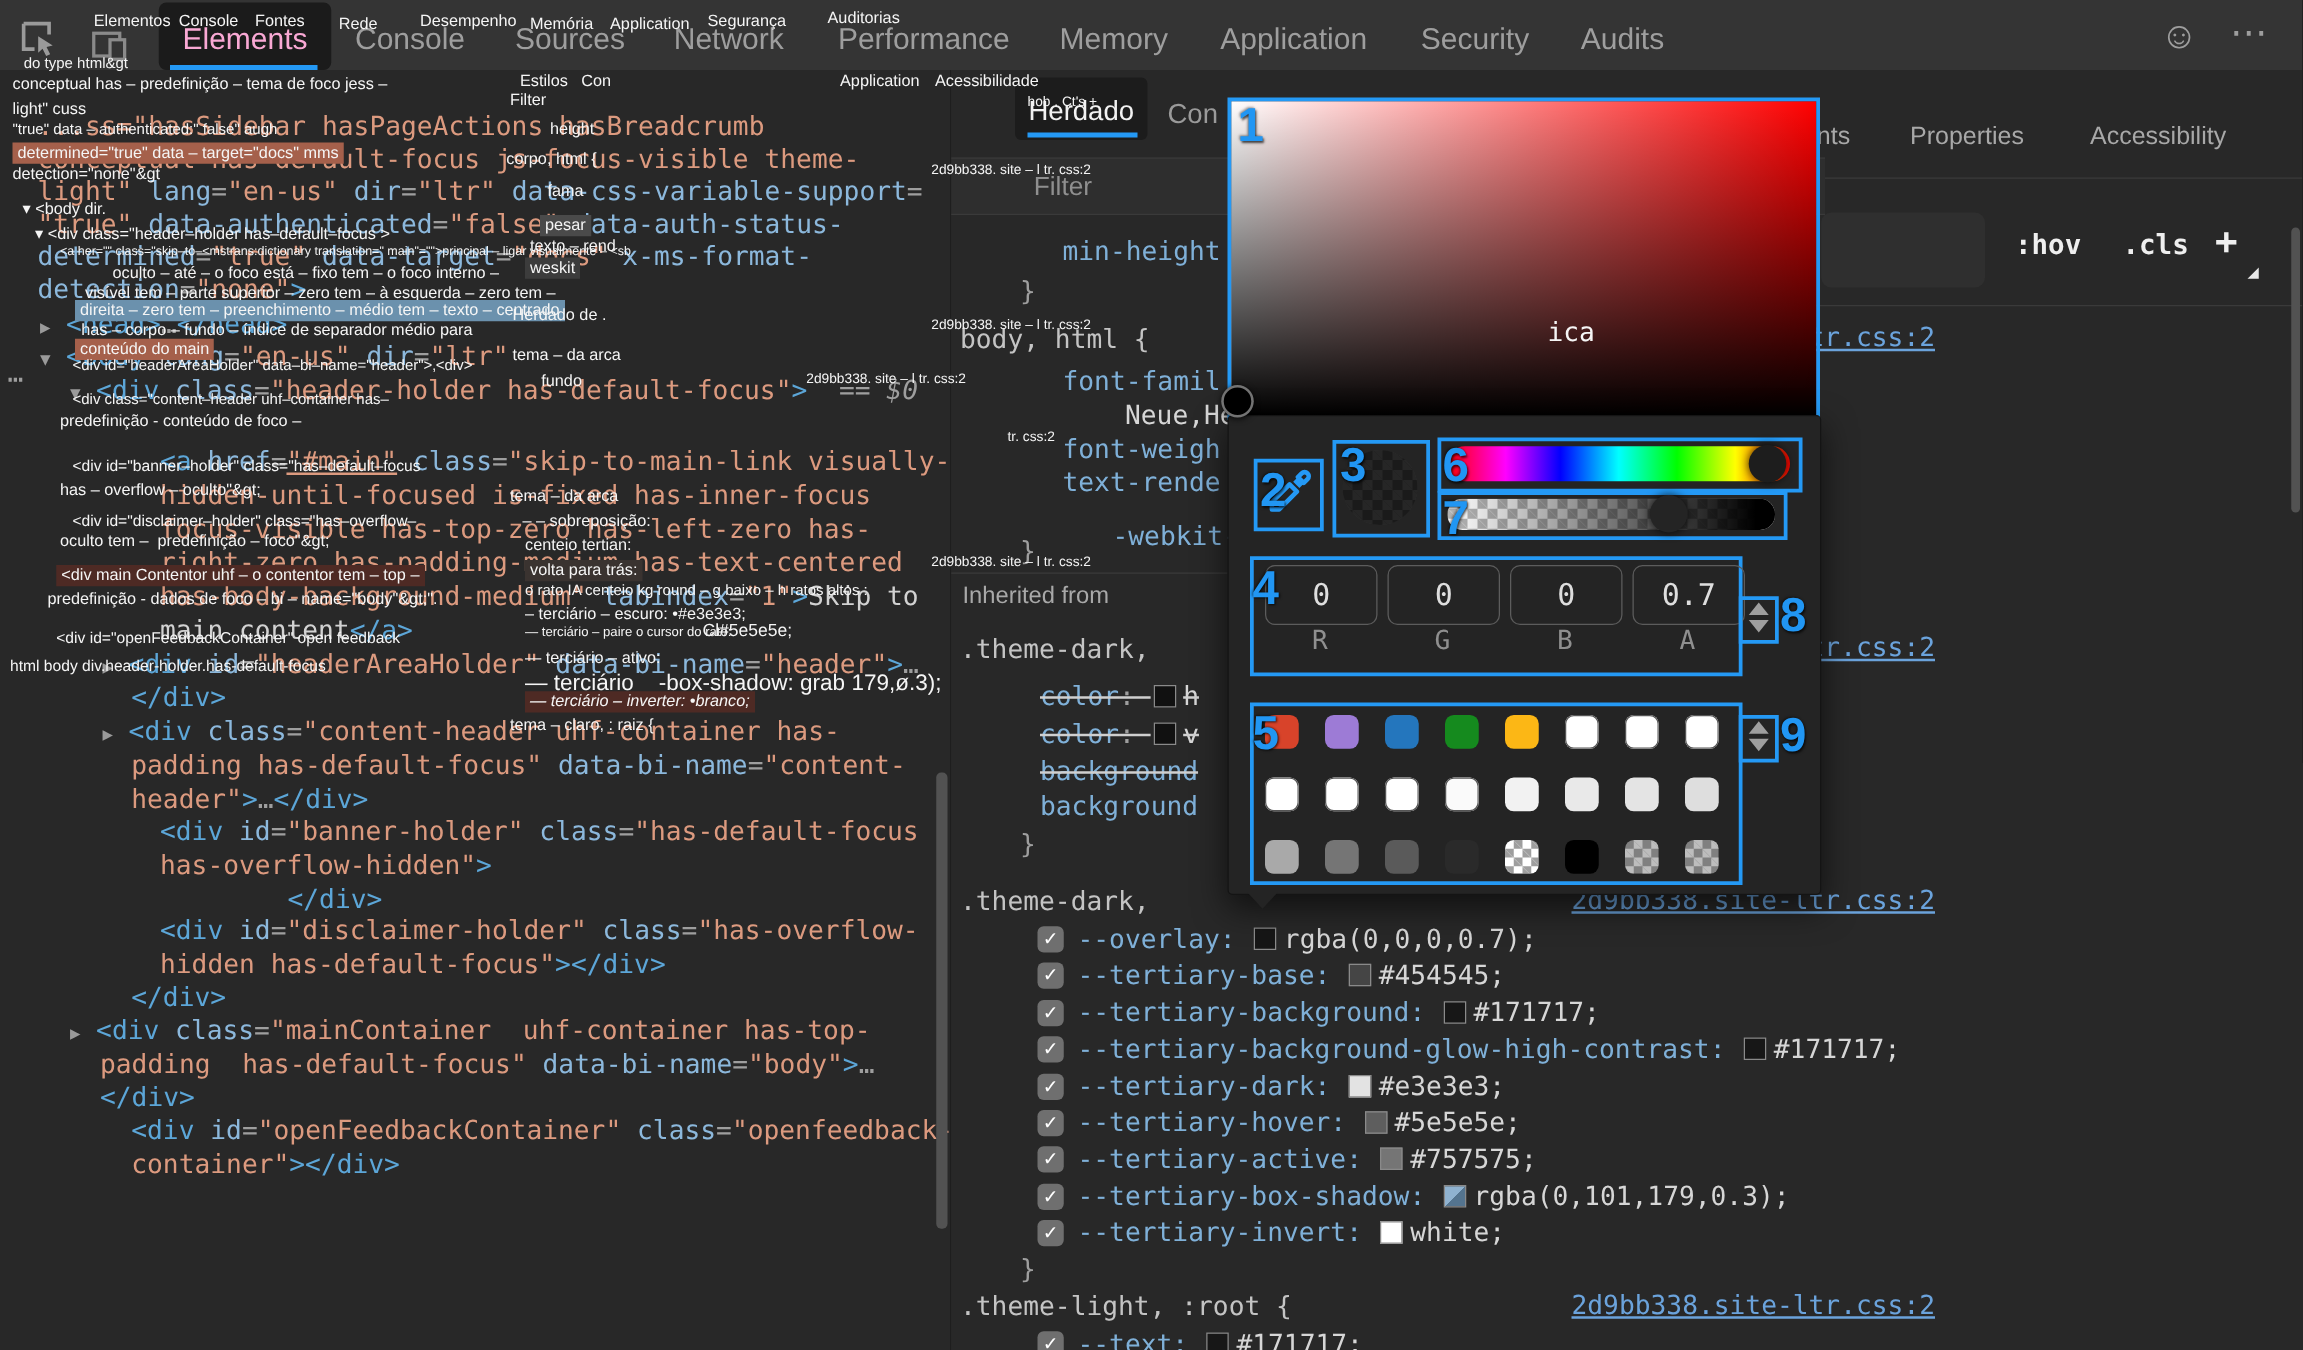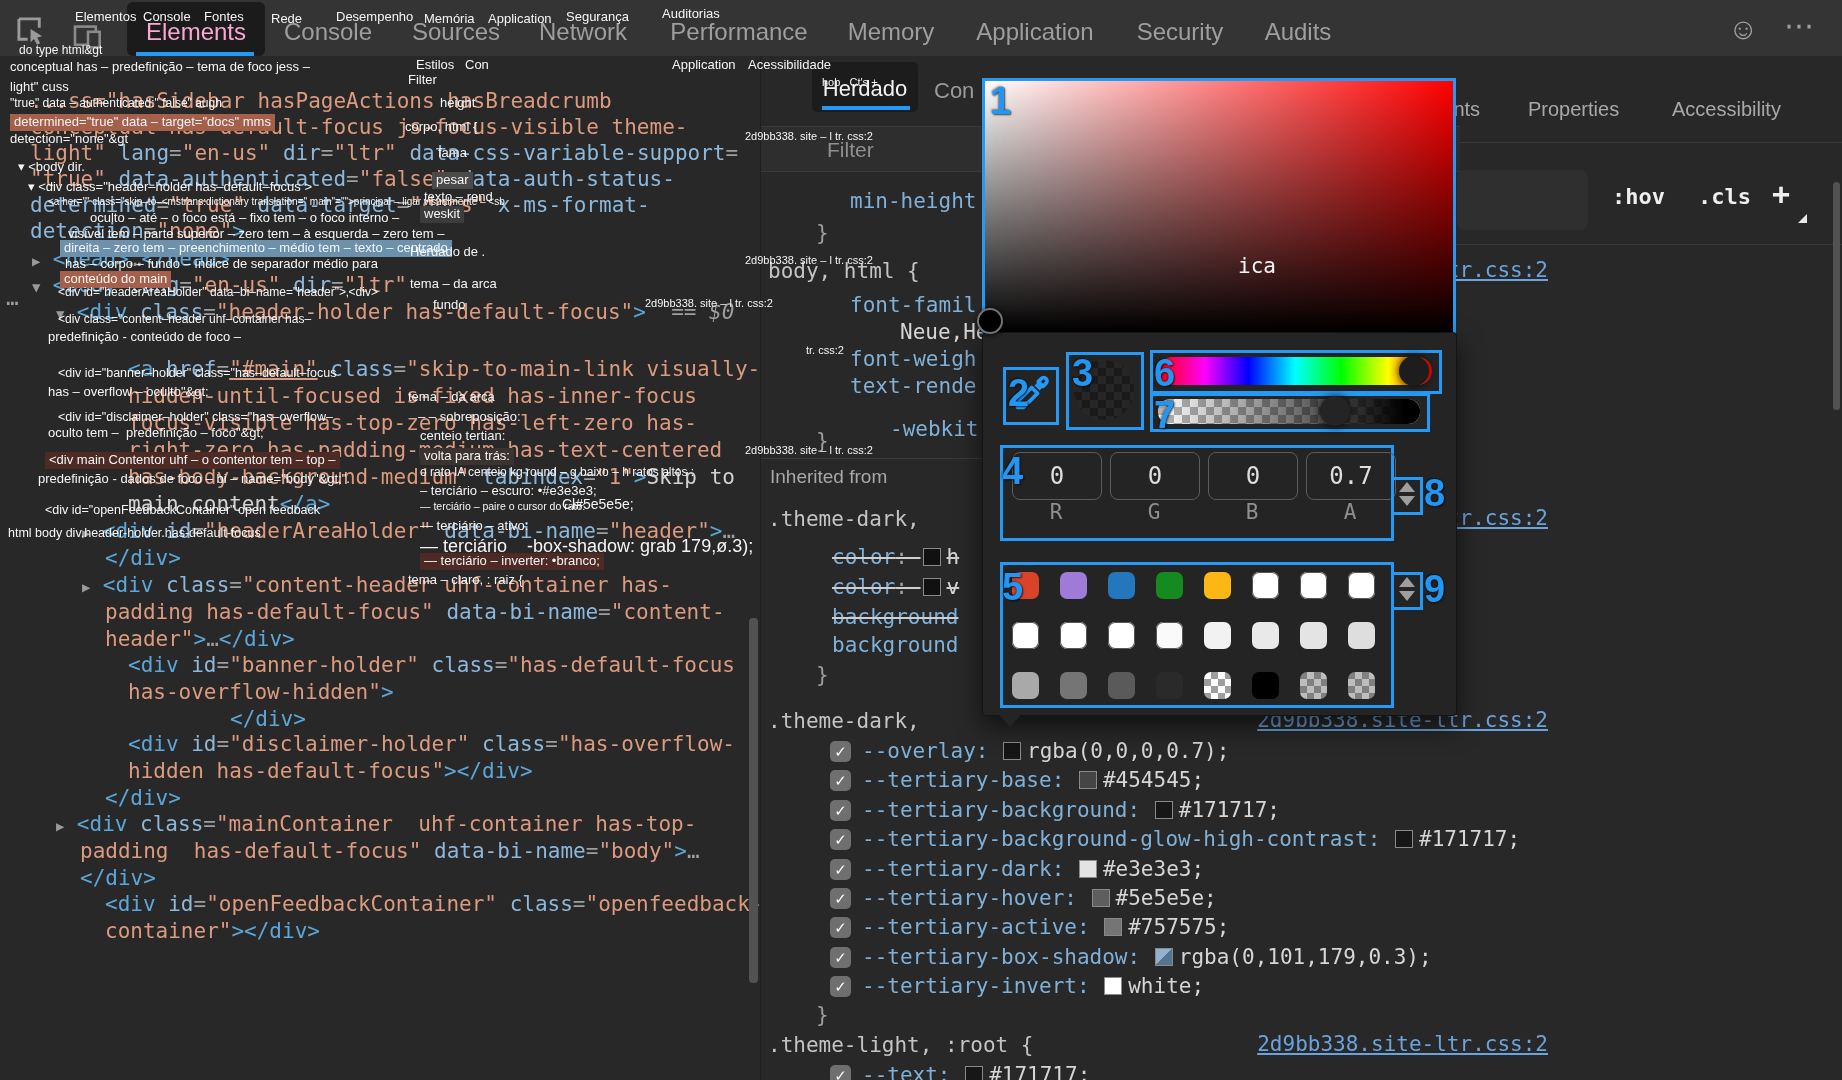--- a/index.html
+++ b/index.html
@@ -363,21 +363,21 @@
       <div class="ov" style="left: 408px; top: 390px;">tema – da arca</div>
       <div class="ov" style="left: 418px; top: 410px;">– – sobreposição:</div>
       <div class="ov" style="left: 420px; top: 429px;">centeio tertian:</div>
       <div class="ov" style="left: 420px; top: 448px; background: rgb(58, 51, 48); padding: 1px 4px;">volta para trás:</div>
       <div class="ov" style="left: 420px; top: 466px; font-size: 12px;">o rato IA centeio kg round – g baixo – h ratos altos :</div>
       <div class="ov" style="left: 420px; top: 484px;">– terciário – escuro: •#e3e3e3;</div>
       <div class="ov" style="left: 420px; top: 500px; font-size: 10.5px;">— terciário – paire o cursor do rato:</div>
       <div class="ov" style="left: 562px; top: 496px; font-size: 14px;">Cl#5e5e5e;</div>
       <div class="ov" style="left: 420px; top: 519px;">— terciário – ativo:</div>
       <div class="ov" style="left: 420px; top: 536px; font-size: 18px;">— terciário    -box-shadow: grab 179,ø.3);</div>
-      <div class="ov" style="left: 420px; top: 553px; background: rgb(78, 42, 36); padding: 1px 4px;">— terciário – inverter: •branco;</div>
+      <div class="ov" style="left: 420px; top: 553px; background: rgb(78, 42, 36); padding: 1px 4px; font-style: italic;">— terciário – inverter: •branco;</div>
       <div class="ov" style="left: 408px; top: 573px;">tema – claro, : raiz {</div>
       <div class="ov" style="left: 822px; top: 76px; font-size: 11px;">hob . Ct's +</div>
       <div class="ov" style="left: 745px; top: 130px; font-size: 11px;">2d9bb338. site – l tr. css:2</div>
       <div class="ov" style="left: 745px; top: 254px; font-size: 11px;">2d9bb338. site – l tr. css:2</div>
       <div class="ov" style="left: 645px; top: 297px; font-size: 11px;">2d9bb338. site – l tr. css:2</div>
       <div class="ov" style="left: 806px; top: 344px; font-size: 11px;">tr. css:2</div>
       <div class="ov" style="left: 745px; top: 444px; font-size: 11px;">2d9bb338. site – l tr. css:2</div>
       <div class="ov" style="left: 1238px; top: 254px; font-size: 21px; font-family: &quot;DejaVu Sans Mono&quot;, monospace;">ica</div>
     </div>
 </div>

